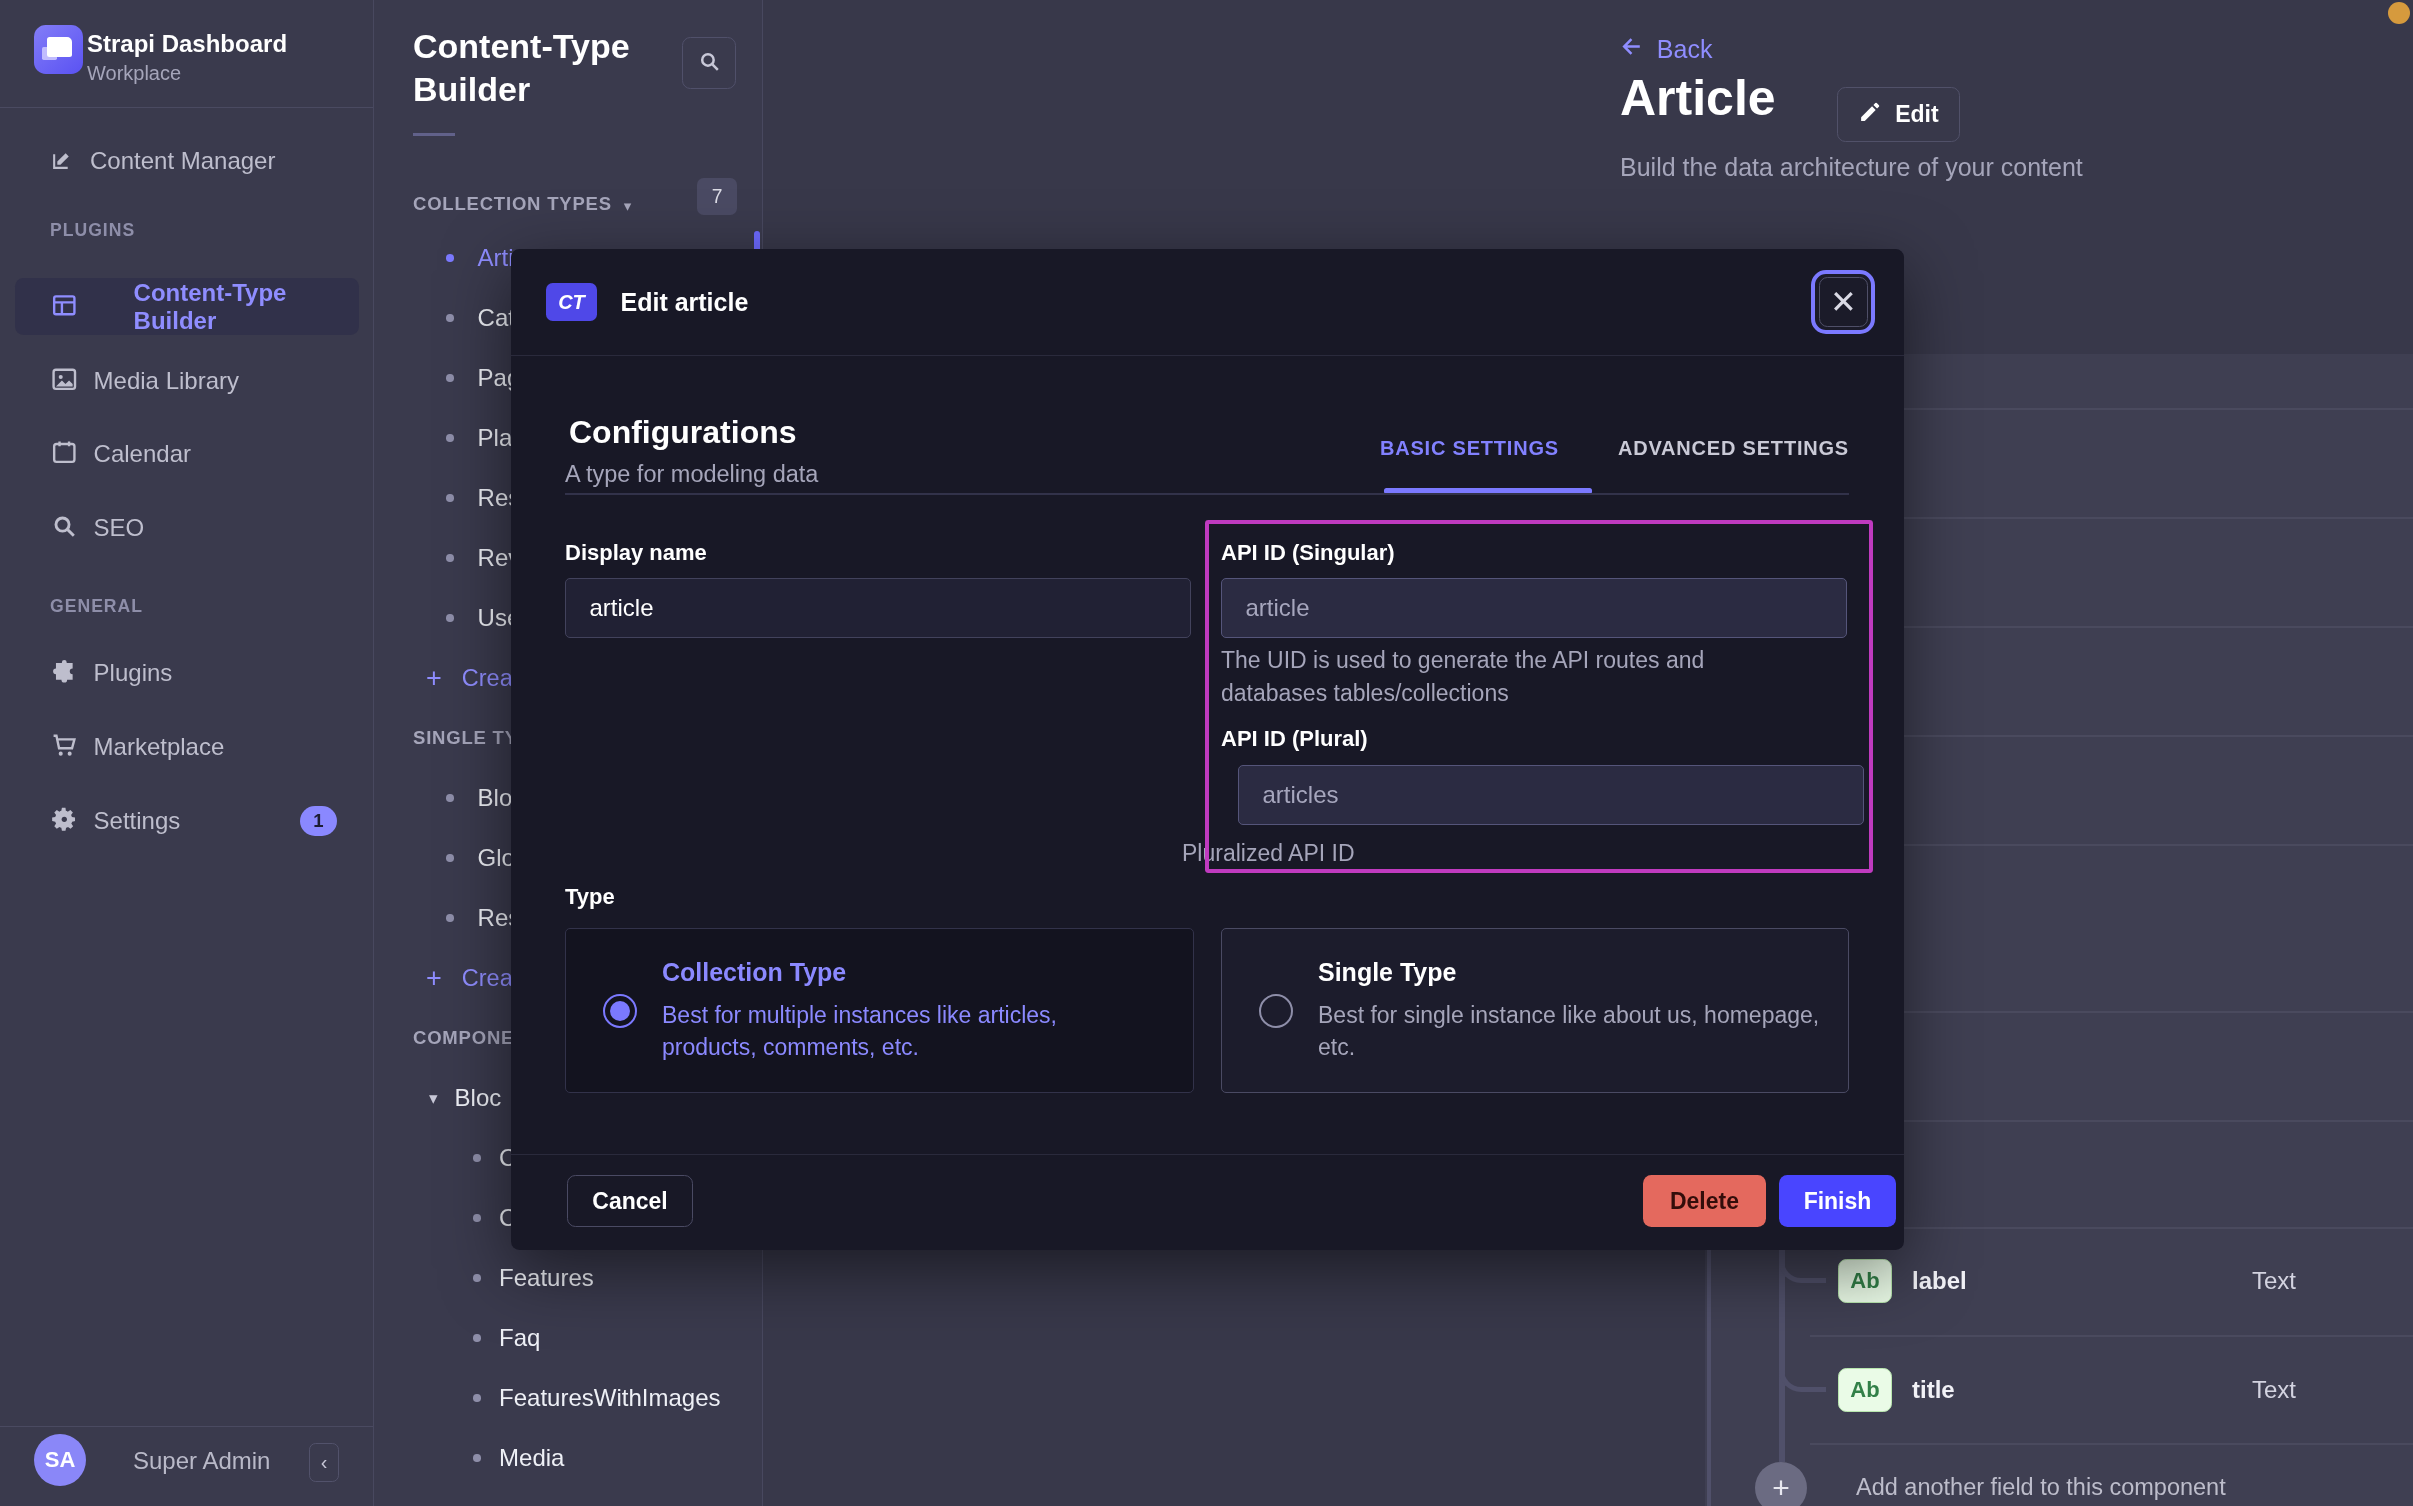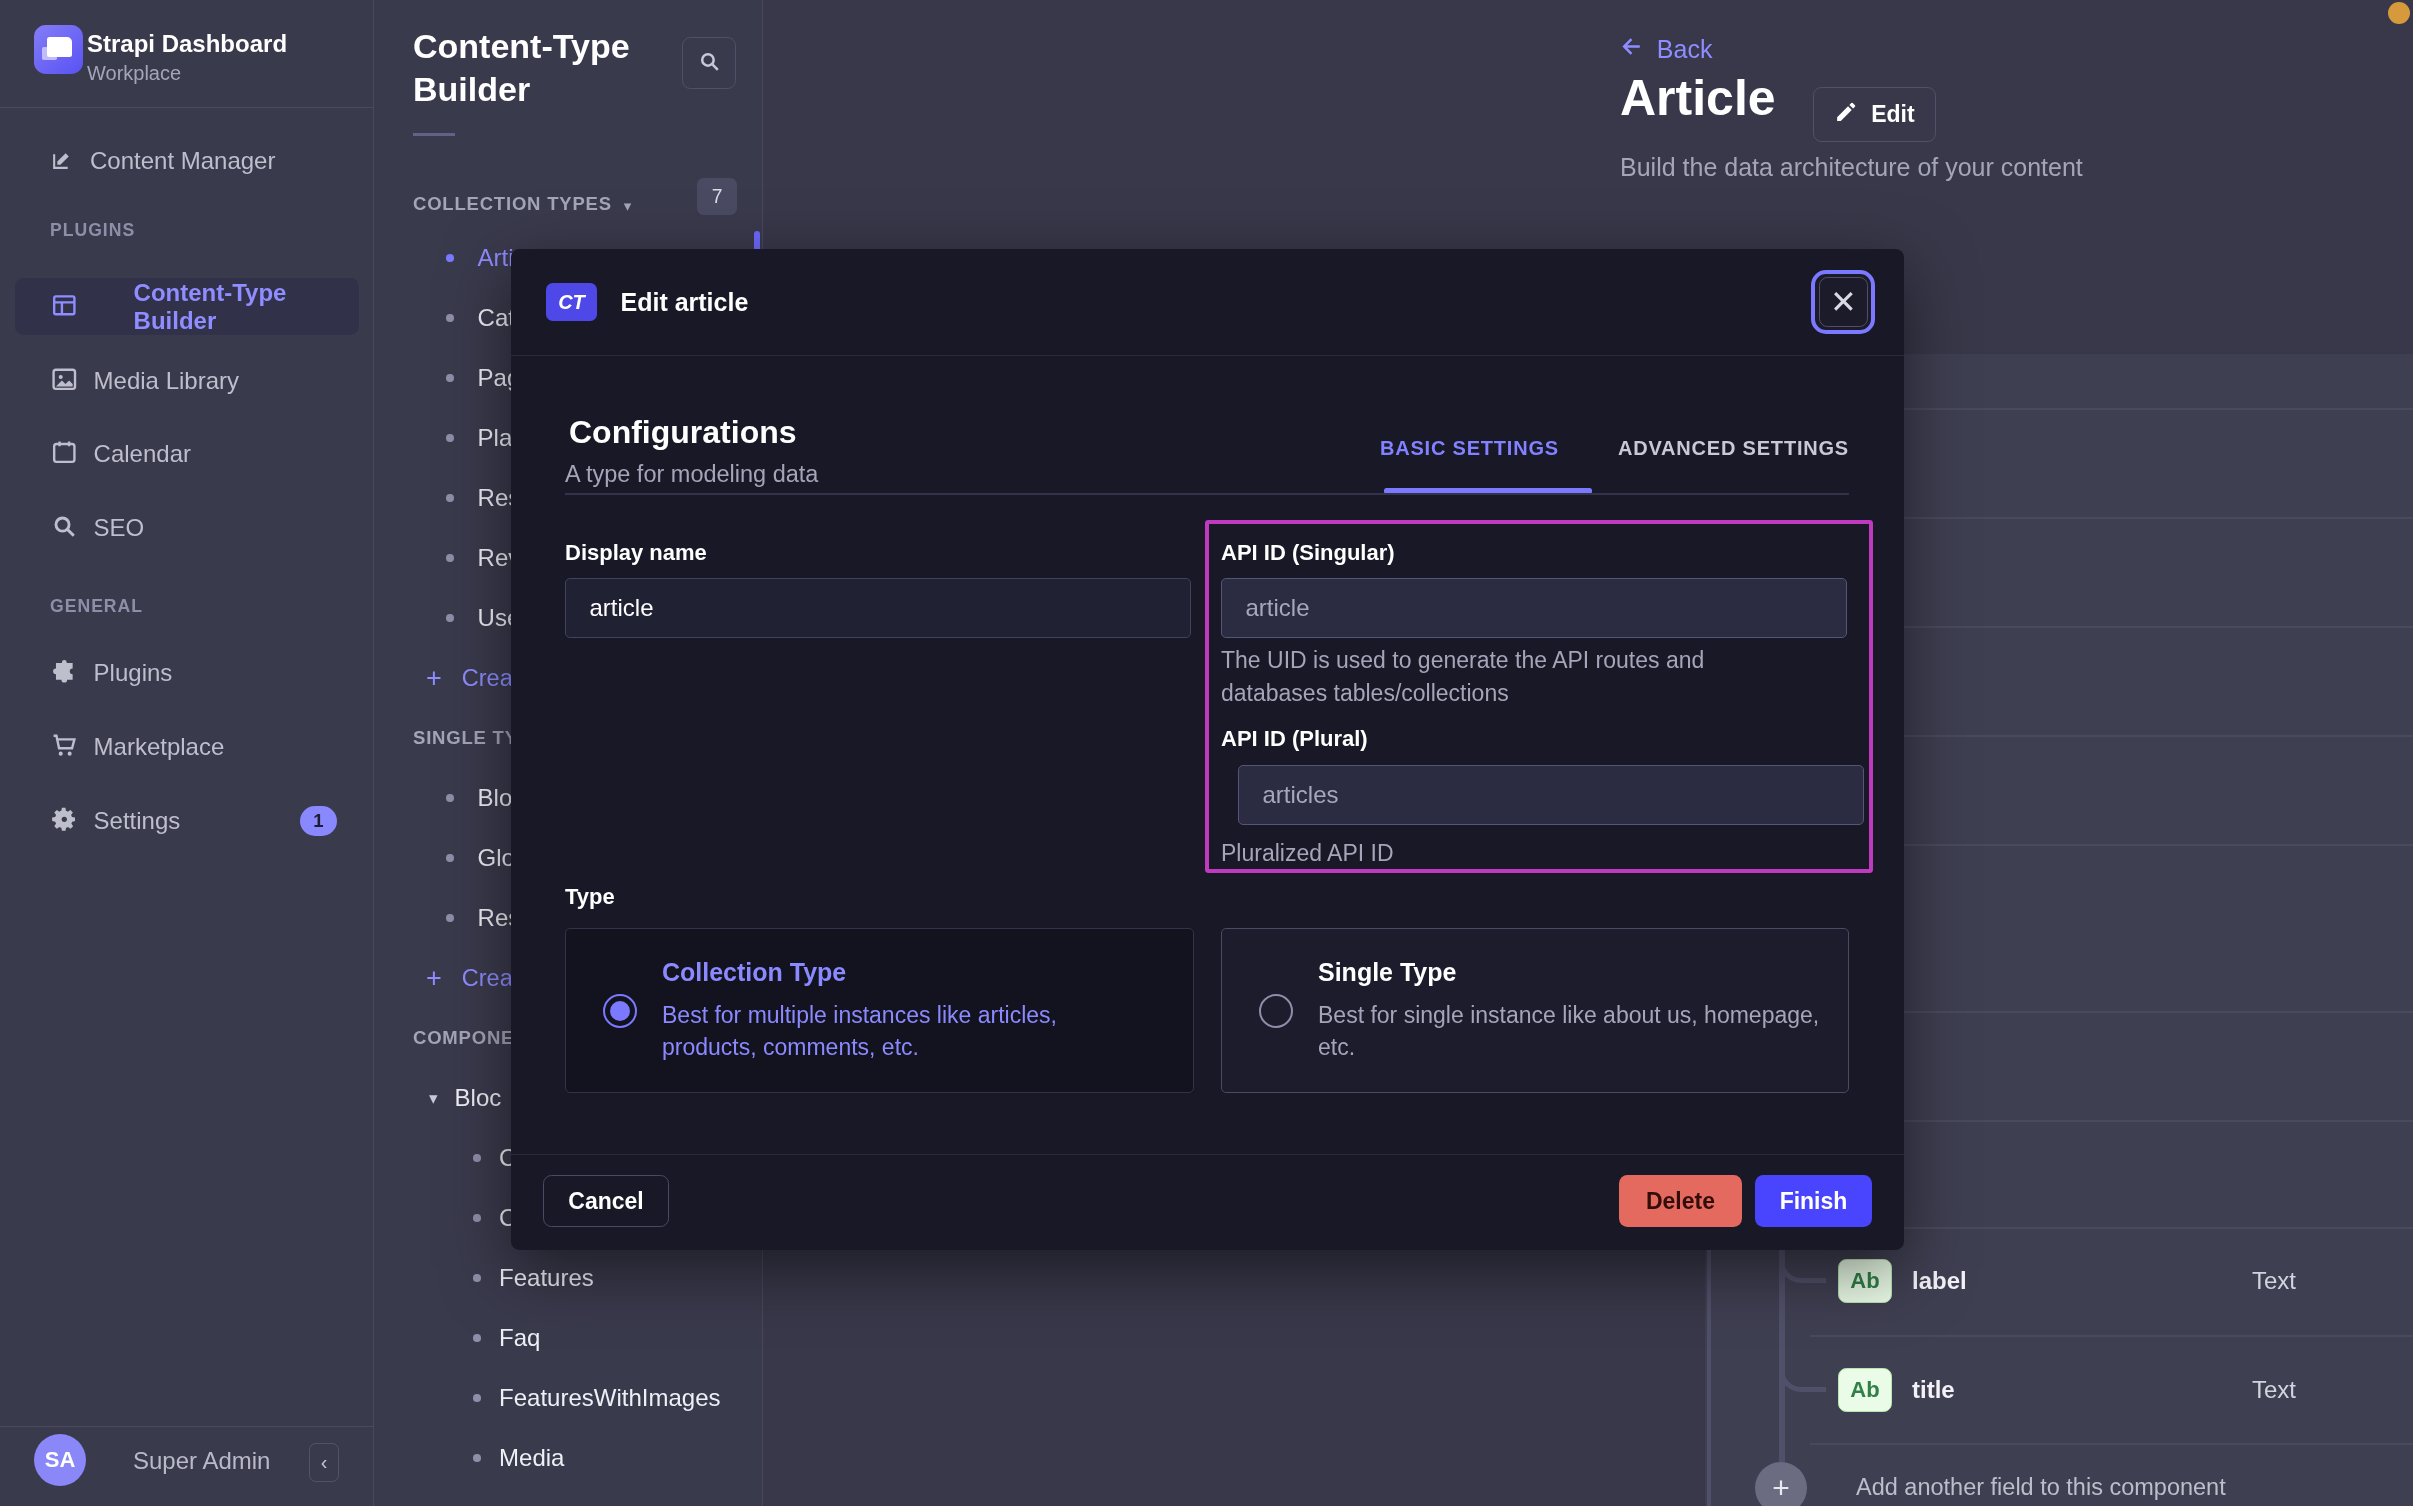--- a/index.html
+++ b/index.html
@@ -75,21 +75,21 @@
   .b-scrollthumb { position:absolute; left:380px; top:231px; width:5.9px; height:249px;
     border-radius:3.4px; background:#6d6aff; }
 
   
   #main { position:absolute; left:763px; top:0; right:0; bottom:0; }
   .back-link { position:absolute; left:857px; top:34px; display:flex; align-items:center;
     gap:11.8px; color:#8f8dff; font-size:25px; cursor:pointer; }
   .back-link svg { width:28.6px; height:28.6px; }
   .page-title { position:absolute; left:857px; top:69px; font-size:50px; font-weight:bold; }
   .btn { display:flex; align-items:center; justify-content:center; gap:11.8px;
-    border-radius:8.4px; font-size:23px; font-weight:bold; cursor:pointer; }
+    border-radius:8.4px; font-size:23px; font-weight:bold; cursor:pointer;margin-left:24px; }
   .btn.outline { border:0.8px solid #515169; color:#fff; }
   #edit-btn { position:absolute; left:1050px; top:87px; width:123px; height:55px; }
   #edit-btn svg { width:20px; height:20px; }
   .page-subtitle { position:absolute; left:857px; top:153px; font-size:25px; color:#a5a5ba; }
 
   
   #fields-table { position:absolute; left:942px; top:354px; width:1381px; height:1152px;
     background:#3f3f52; border-radius:10px 10px 0 0; overflow:hidden; z-index:1; }
   .t-vline-a { position:absolute; left:1.7px; top:0; bottom:0; width:4.2px; background:#50506a; }
   .t-vline-b { position:absolute; left:74px; top:0; height:1108px; width:5.9px; background:#50506a; }
@@ -421,21 +421,21 @@
 
   <div class="m-label" style="left:54px; top:291px">Display name</div>
   <input class="m-input dark" style="left: 54px; top: 329px;" value="article">
 
   <div class="m-label" style="left:710px; top:291px">API ID (Singular)</div>
   <input class="m-input lite" style="left: 710px; top: 329px;" value="article">
   <div class="m-hint" style="left:710px; top:395px; width:571px">The UID is used to generate the API routes and databases tables/collections</div>
 
   <div class="m-label" style="left:710px; top:477px">API ID (Plural)</div>
   <input class="m-input lite" style="left: 710px; top: 516px; margin-left: 17px;" value="articles">
-  <div class="m-hint" style="left:710px; top:588px">Pluralized API ID</div>
+  <div class="m-hint" style="left:671px; top:588px">Pluralized API ID</div>
 
   <div class="m-label" style="left:54px; top:635px">Type</div>
 
   <div class="m-card" id="card-collection">
     <div class="radio sel"></div>
     <div>
       <div class="card-title">Collection Type</div>
       <div class="card-desc">Best for multiple instances like articles, products, comments, etc.</div>
     </div>
   </div>

